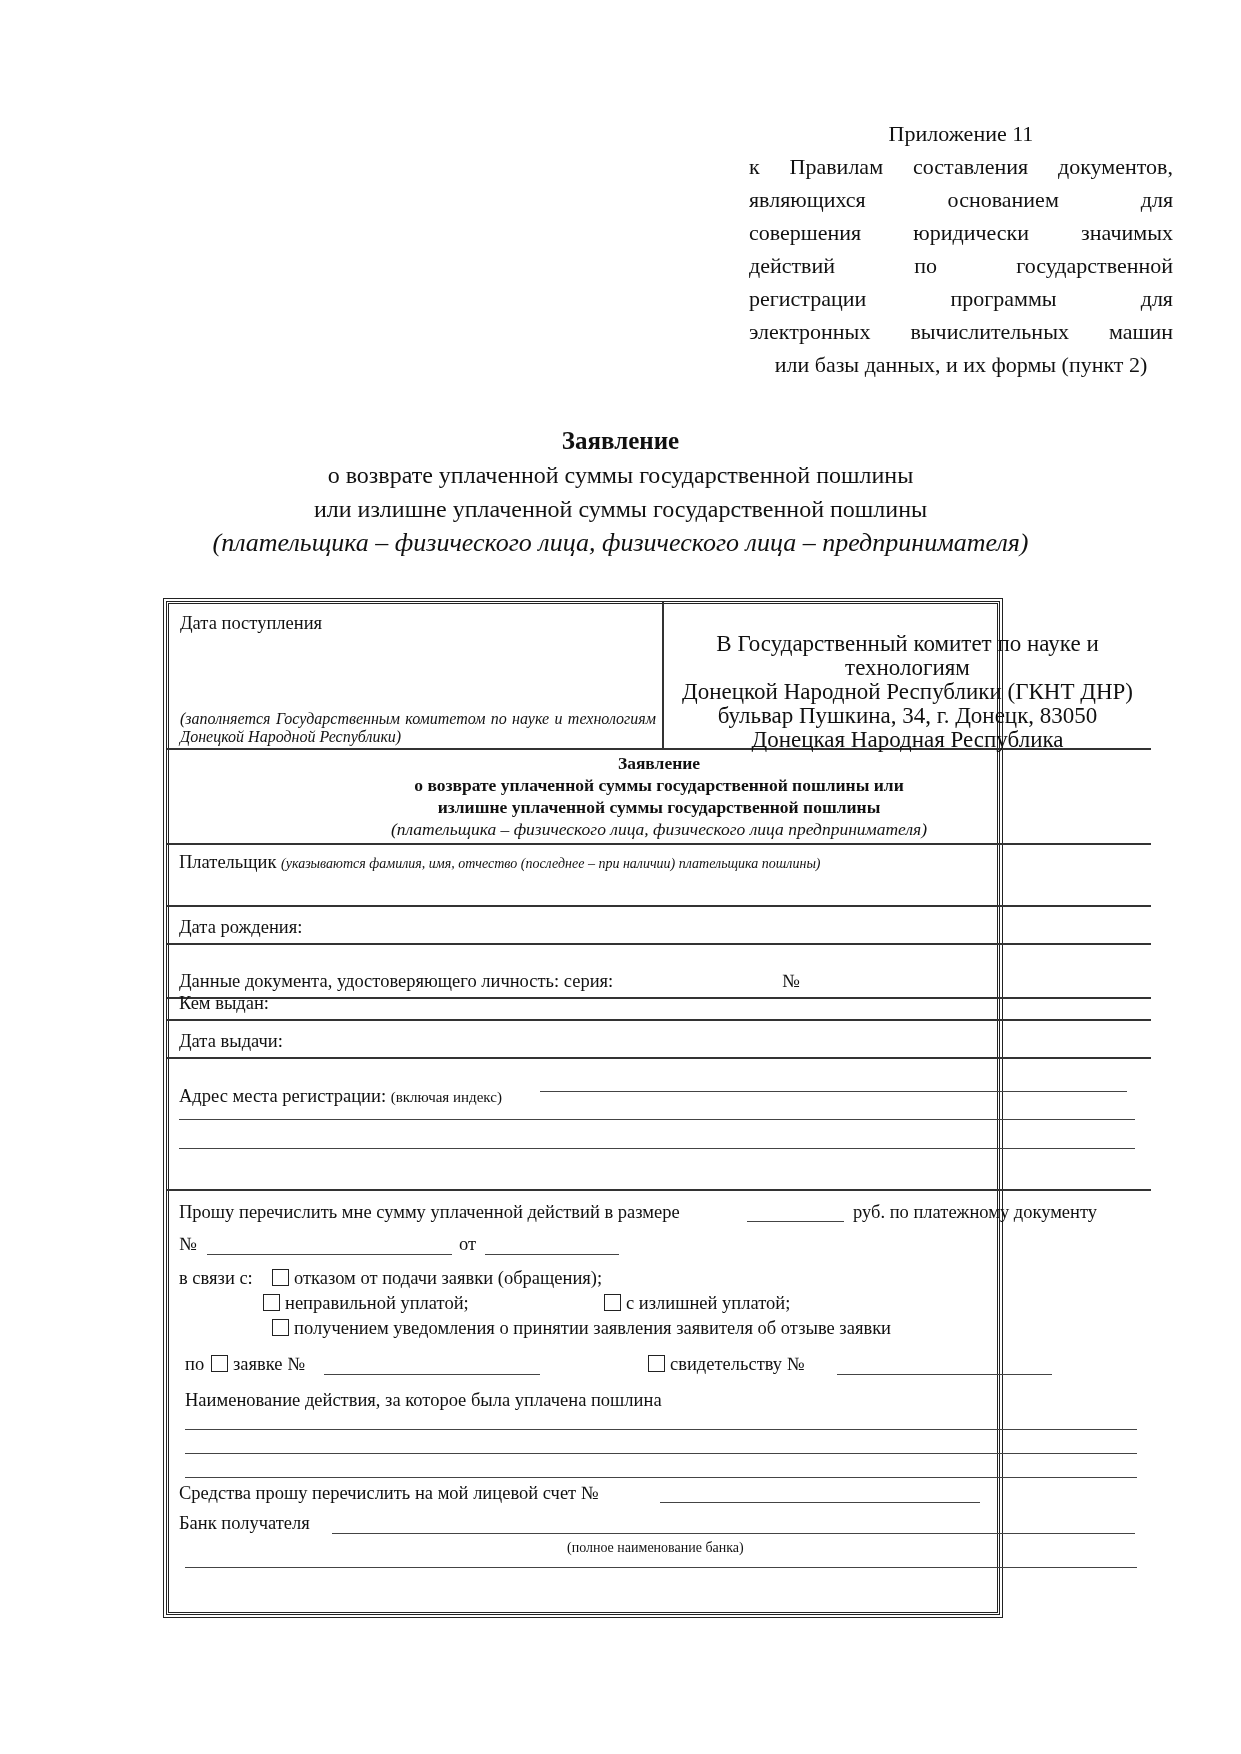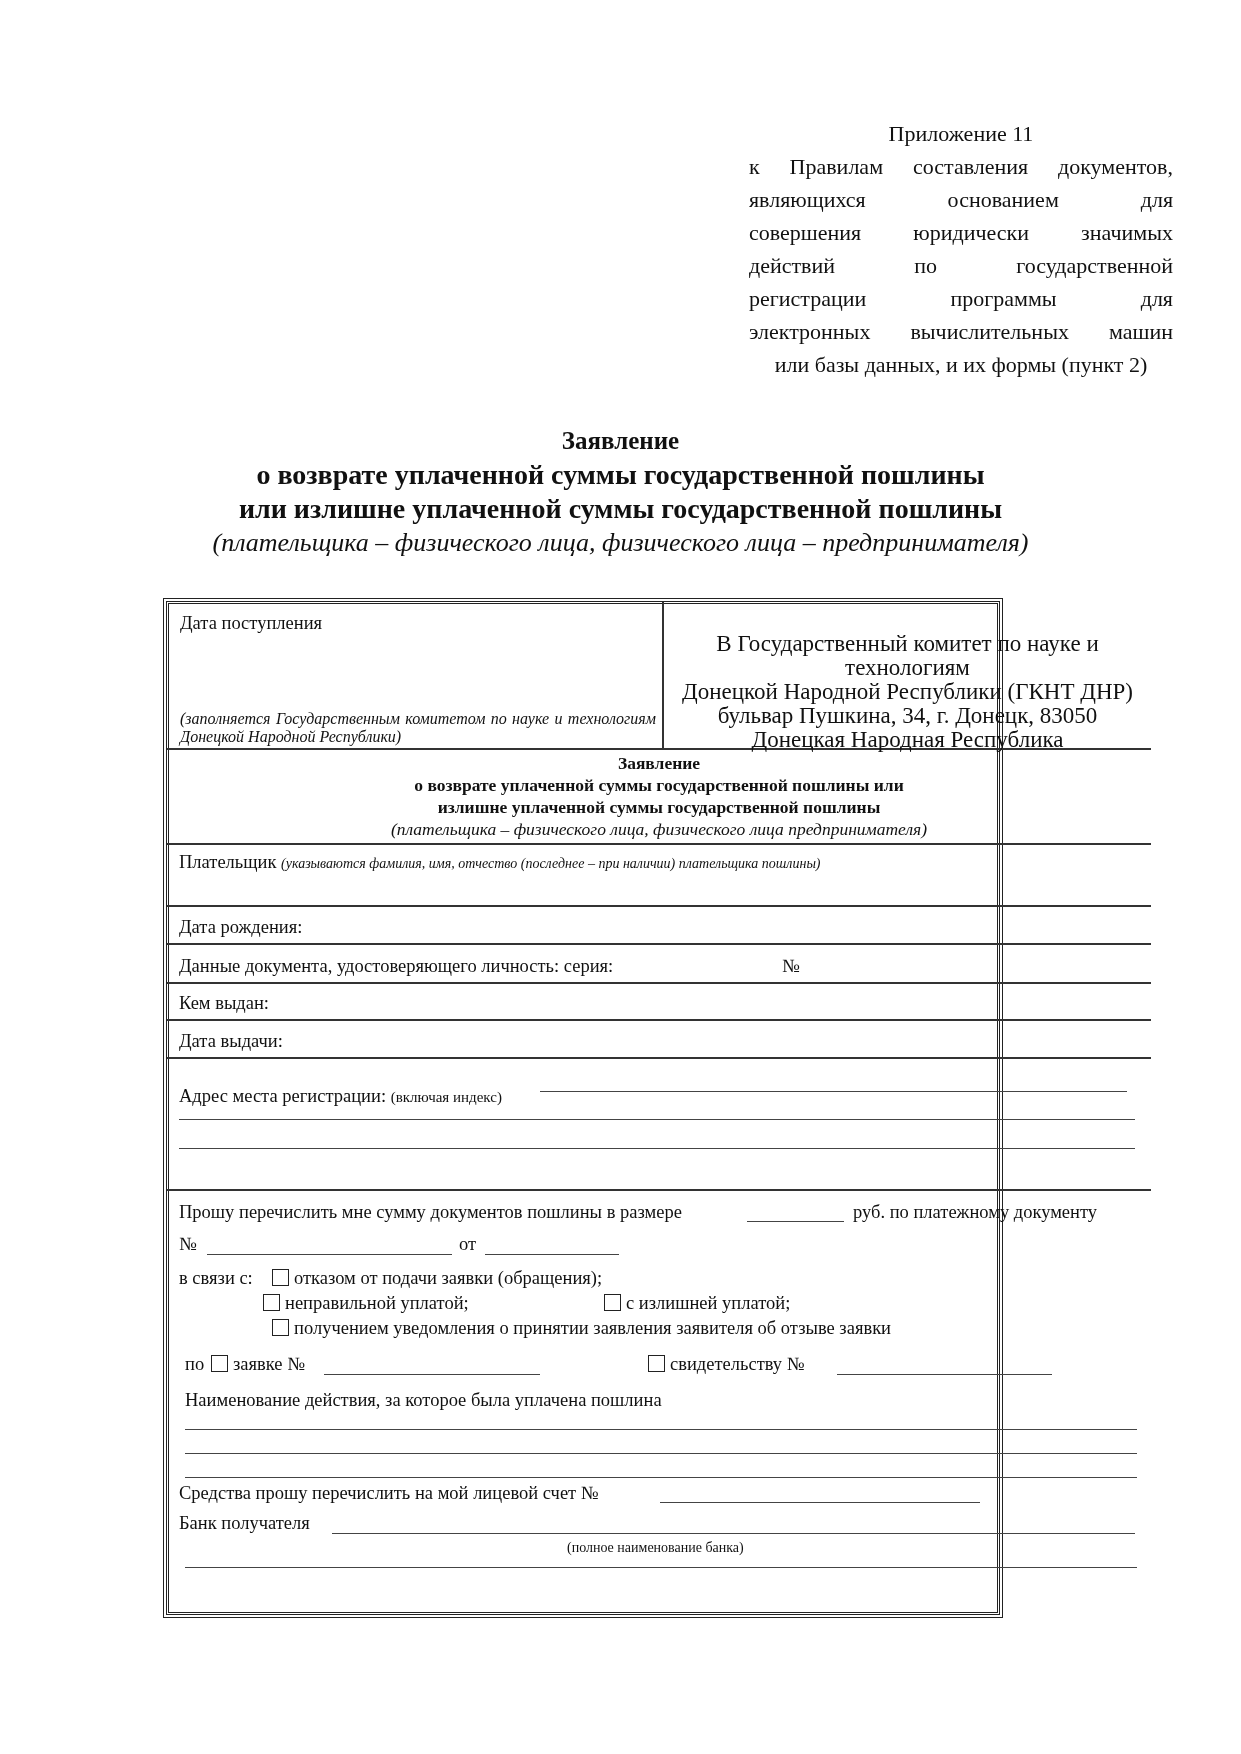--- a/index.html
+++ b/index.html
@@ -5,21 +5,21 @@
   * { box-sizing: border-box; margin: 0; padding: 0; }
   html, body { width: 1241px; height: 1754px; background: #fff; }
   body { font-family: "Liberation Serif", "DejaVu Serif", serif; color: #111; position: relative; }
 
   .appendix { position: absolute; left: 749px; top: 117px; width: 424px; font-size: 22px; line-height: 33px; }
   .appendix .jl { text-align: justify; text-align-last: justify; }
   .appendix .ll { text-align: center; }
 
   .title-block { position: absolute; left: 0; top: 424px; width: 1241px; text-align: center; }
   .title-block .t1 { font-weight: bold; font-size: 25px; line-height: 34px; }
-  .title-block .t2 { font-weight: bold; font-size: 28px; line-height: 34px; }
+  .title-block .t2 { font-weight: normal; font-size: 24px; line-height: 34px; }
   .title-block .t3 { font-style: italic; font-size: 26px; line-height: 34px; }
 
   .form { position: absolute; left: 163px; top: 598px; width: 840px; height: 1020px;
           border: 3px double #222; border-width: 4px; }
   .form::before { content: ""; position: absolute; inset: 1px; border: 1px solid #222; pointer-events: none; }
 
   .row { position: absolute; left: 0; width: 984px; border-bottom: 2px solid #333; }
   .cell-text { position: absolute; font-size: 18.5px; line-height: 22px; white-space: nowrap; }
 
   .r-top { top: 0; height: 148px; }
@@ -34,21 +34,21 @@
   .r-head .h3 { font-style: italic; font-size: 17.5px; line-height: 22px; }
 
   .r-payer { top: 243px; height: 62px; }
   .r-payer .lbl { left: 12px; top: 6px; }
   .r-payer .lbl small { font-style: italic; font-size: 14px; }
 
   .r-simple { height: 38px; }
   .r-simple .lbl { left: 12px; top: 9px; }
 
   .r-birth { top: 305px; }
-  .r-doc { top: 344px; }
+  .r-doc { top: 359px; }
   .r-doc .no { left: 615px; top: 9px; }
   .r-issued { top: 381px; }
   .r-idate { top: 419px; }
 
   .r-addr { top: 457px; height: 132px; }
   .r-addr .lbl { left: 12px; top: 26px; }
   .r-addr .lbl small { font-size: 15px; }
   .uline { position: absolute; height: 0; border-bottom: 1.5px solid #444; }
 
   .r-req { top: 589px; height: 430px; border-bottom: none; }
@@ -126,21 +126,21 @@
     <span class="cell-text lbl">
       <span>Адрес места регистрации:</span>
       <small>(включая индекс)</small>
     </span>
     <div class="uline" style="left:373px; width:587px; top:32px;"></div>
     <div class="uline" style="left:12px; width:956px; top:60px;"></div>
     <div class="uline" style="left:12px; width:956px; top:89px;"></div>
   </div>
 
   <div class="row r-req">
-    <span class="cell-text" style="left:12px; top:10px;">Прошу перечислить мне сумму документов пошлины в размере</span>
+    <span class="cell-text" style="left:12px; top:10px;">Прошу перечислить мне сумму уплаченной действий в размере</span>
     <div class="uline" style="left:580px; width:97px; top:30px;"></div>
     <span class="cell-text" style="left:686px; top:10px;">руб. по платежному документу</span>
 
     <span class="cell-text" style="left:12px; top:42px;">№</span>
     <div class="uline" style="left:40px; width:245px; top:63px;"></div>
     <span class="cell-text" style="left:292px; top:42px;">от</span>
     <div class="uline" style="left:318px; width:134px; top:63px;"></div>
 
     <span class="cell-text" style="left:12px; top:76px;">в связи с:</span>
     <span class="cell-text" style="left:105px; top:76px;">

